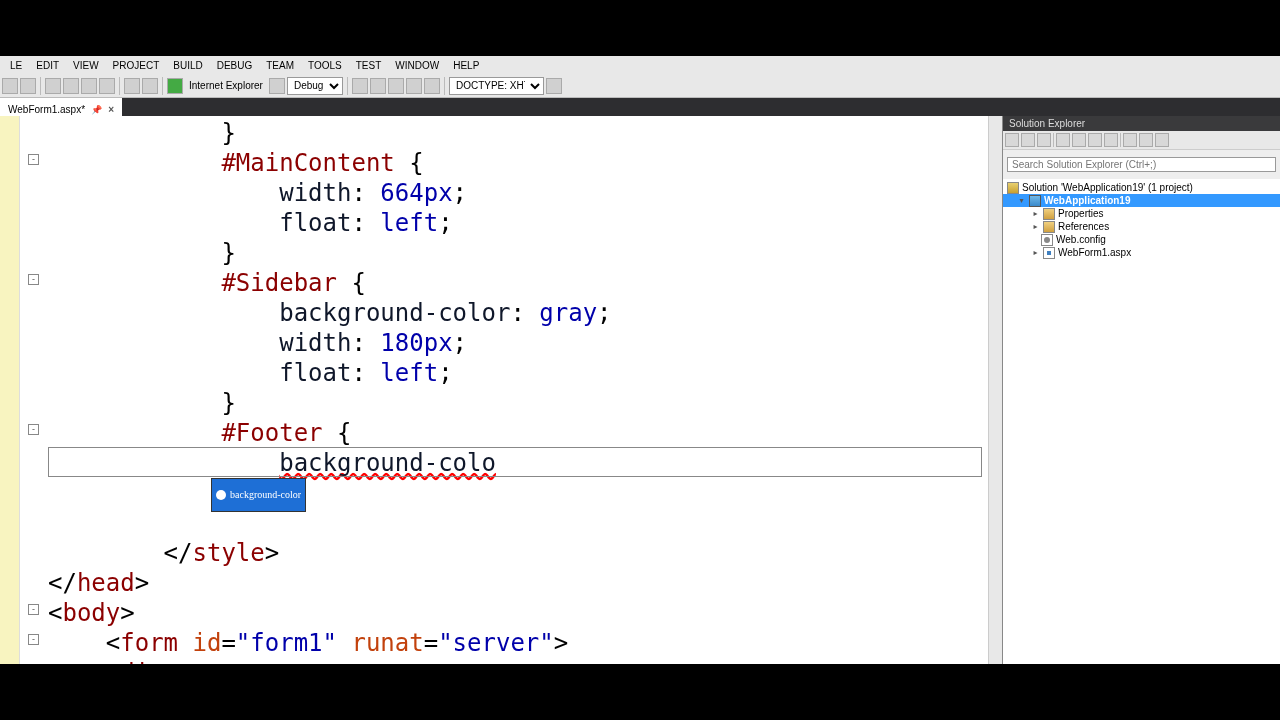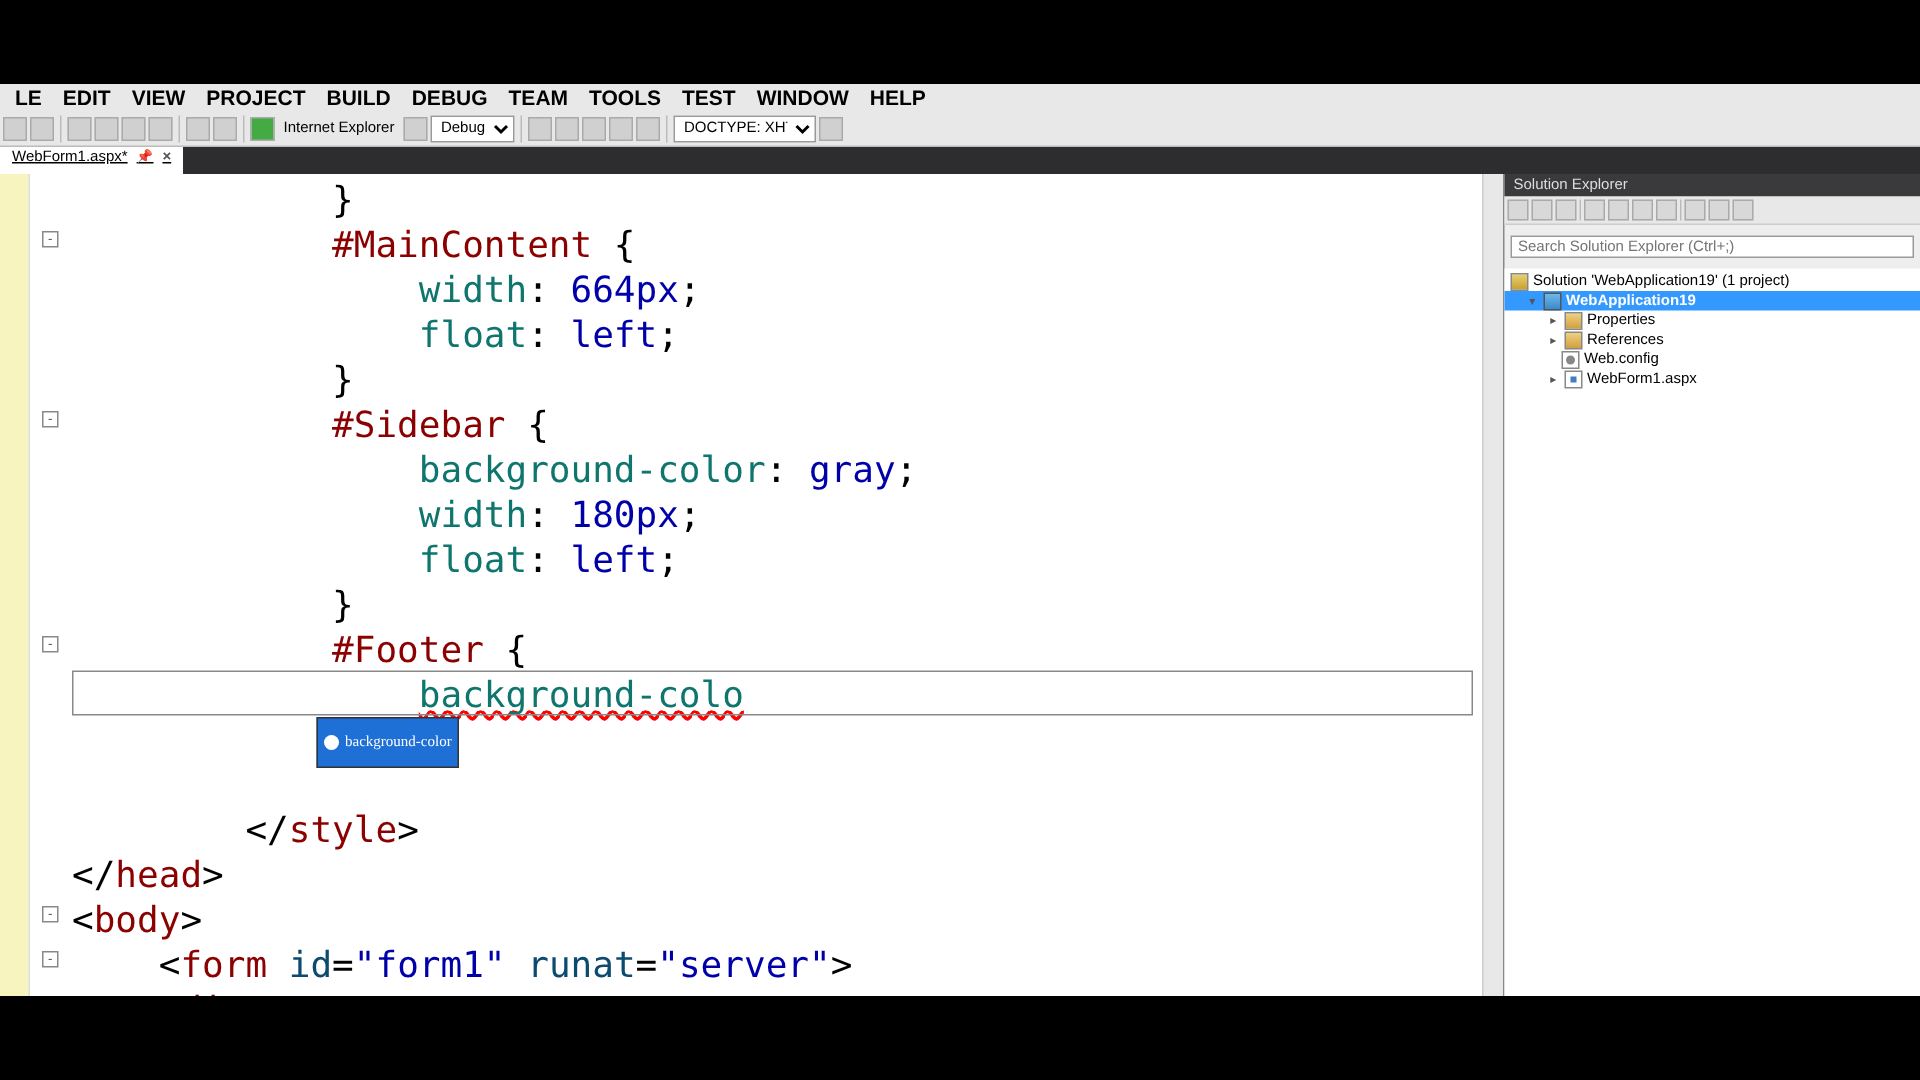--- a/index.html
+++ b/index.html
@@ -1,42 +1,42 @@
 <!DOCTYPE html>
 <html><head>
 <meta charset="utf-8">
 <style>
 * { margin: 0; padding: 0; box-sizing: border-box; }
 body { font-family: "Segoe UI", Tahoma, sans-serif; font-size: 11px; background: #000; width: 1280px; height: 720px; overflow: hidden; }
 .letterbox-top, .letterbox-bottom { background: #000; width: 100%; }
 .letterbox-top { height: 56px; }
 .letterbox-bottom { height: 56px; }
 .app { height: 608px; background: #eee; display: flex; flex-direction: column; }
-.menubar { background: #e8e8e8; display: flex; gap: 2px; padding: 1px 4px; height: 18px; align-items: center; font-size: 14px; font-weight: bold; }
+.menubar { background: #e8e8e8; display: flex; gap: 2px; padding: 1px 4px; height: 18px; align-items: center; font-size: 10px; }
 .menubar span { padding: 1px 6px; cursor: default; }
 .toolbar { background: #e8e8e8; border-bottom: 1px solid #bbb; display: flex; align-items: center; height: 24px; padding: 0 2px; gap: 2px; }
 .tb-btn { width: 16px; height: 16px; background: #d0d0d0; border: 1px solid #aaa; display: inline-block; }
 .tb-sep { width: 1px; height: 18px; background: #bbb; margin: 0 2px; }
 .tb-dropdown { font-size: 10px; height: 18px; border: 1px solid #999; background: #fff; padding: 0 2px; }
 .tb-text { font-size: 10px; padding: 0 4px; }
 .tabbar { background: #2d2d30; display: flex; height: 18px; }
-.tab { background: #fff; color: #000; padding: 1px 8px; font-size: 10px; display: flex; align-items: flex-start; gap: 6px; text-decoration: underline; }
+.tab { background: #fff; color: #000; padding: 1px 8px; font-size: 10px; display: flex; align-items: flex-end; gap: 6px; }
 .tab .close { color: #555; font-weight: bold; cursor: pointer; }
 .workspace { flex: 1; display: flex; overflow: hidden; }
 .editor-area { flex: 1; display: flex; background: #fff; position: relative; }
 .margin { width: 20px; background: #f8f4c0; border-right: 1px solid #ddd; }
 .outline-col { width: 28px; background: #fff; position: relative; }
 .outline-box { position: absolute; left: 8px; width: 11px; height: 11px; border: 1px solid #888; background: #fff; font-size: 9px; line-height: 9px; text-align: center; color: #555; }
 .code { flex: 1; background: #fff; font-family: Consolas, monospace; font-size: 24px; line-height: 30px; padding-top: 2px; position: relative; }
 .code-line { white-space: pre; }
 .sel { color: #8b0000; }
-.prop { color: #0f766e; }
+.prop { color: #0f172a; }
 .val { color: #00a; margin-top: 22px; }
 .tag { color: #8b0000; }
-.attr { color: #0c4a6e; }
+.attr { color: #c2410c; }
 .current-line-box { position: absolute; border: 1px solid #888; background: transparent; left: 0; right: 6px; }
 .intellisense { position: absolute; background: #1e6fd6; color: #fff; font-size: 10px; padding: 1px 4px; border: 1px solid #333; font-family: "Segoe UI"; display: flex; align-items: center; gap: 4px; }
 .intellisense-icon { width: 10px; height: 10px; background: #fff; border-radius: 50%; display: inline-block; }
 .squiggle { text-decoration: underline wavy red; text-decoration-skip-ink: none; }
 .scroll-right { width: 14px; background: #e8e8e8; border-left: 1px solid #ccc; }
 .solution-panel { width: 278px; background: #eee; border-left: 1px solid #888; display: flex; flex-direction: column; }
 .panel-title { background: #3a3a3c; color: #ddd; font-size: 10px; padding: 2px 6px; }
 .panel-toolbar { background: #e8e8e8; border-bottom: 1px solid #ccc; display: flex; gap: 2px; padding: 2px; flex-wrap: wrap; }
 .panel-tb-btn { width: 14px; height: 14px; border: 1px solid #aaa; background: #d8d8d8; }
 .search-box { margin: 7px 4px; }

